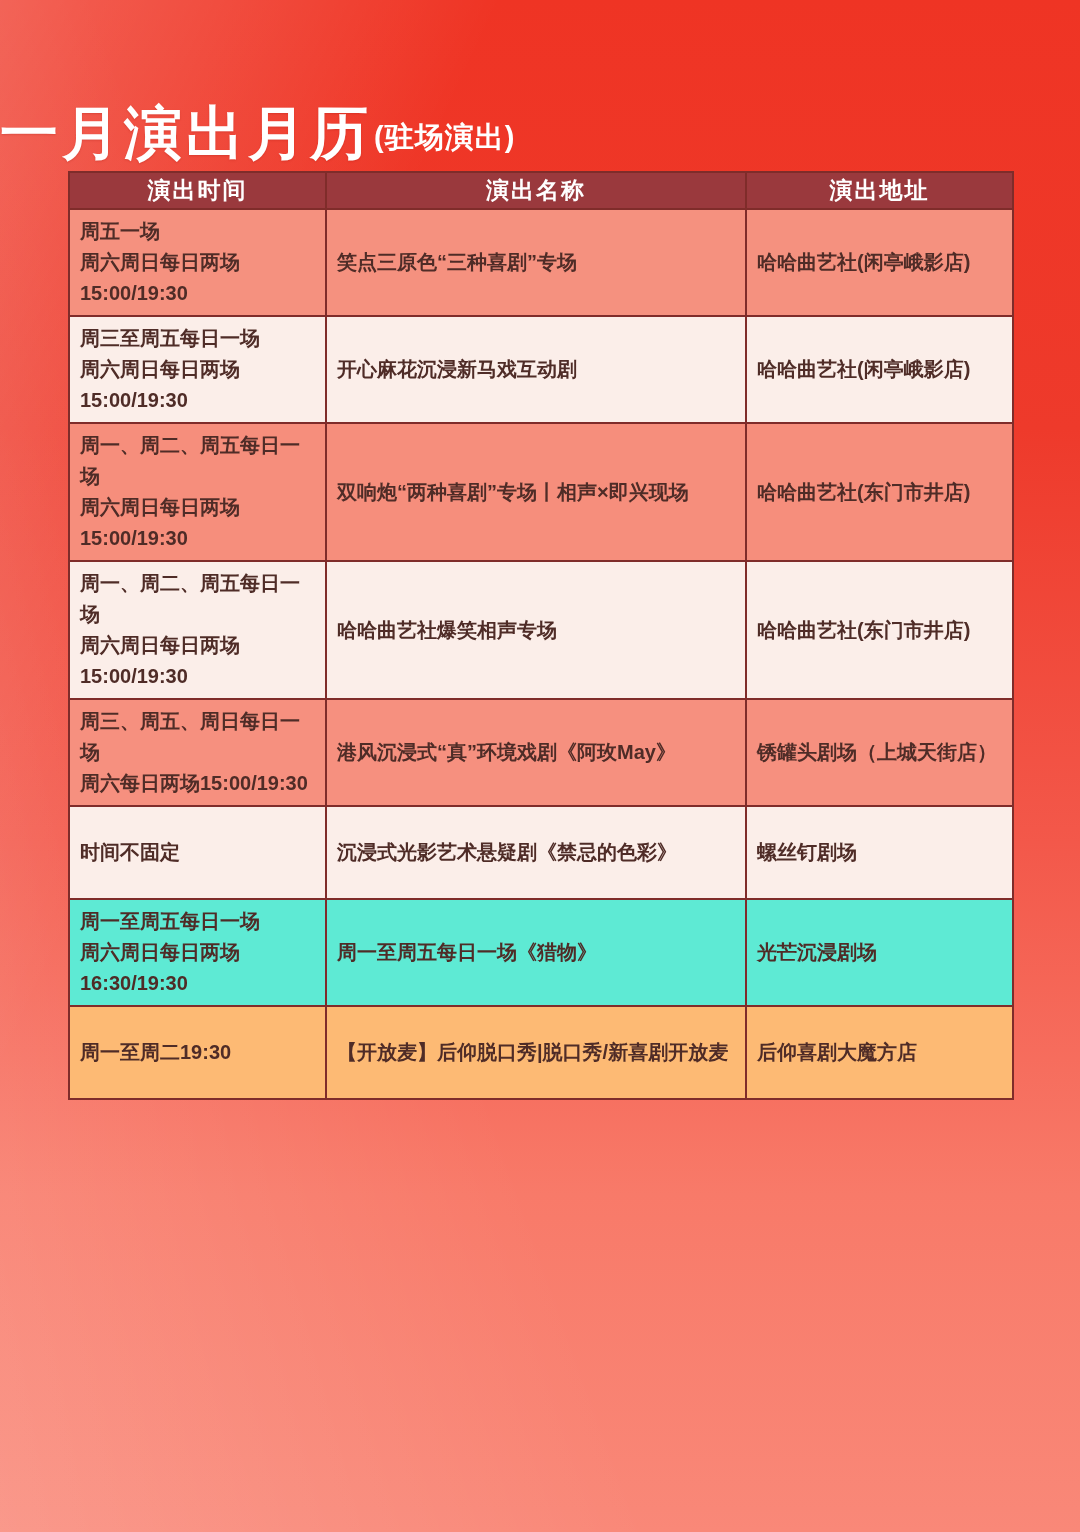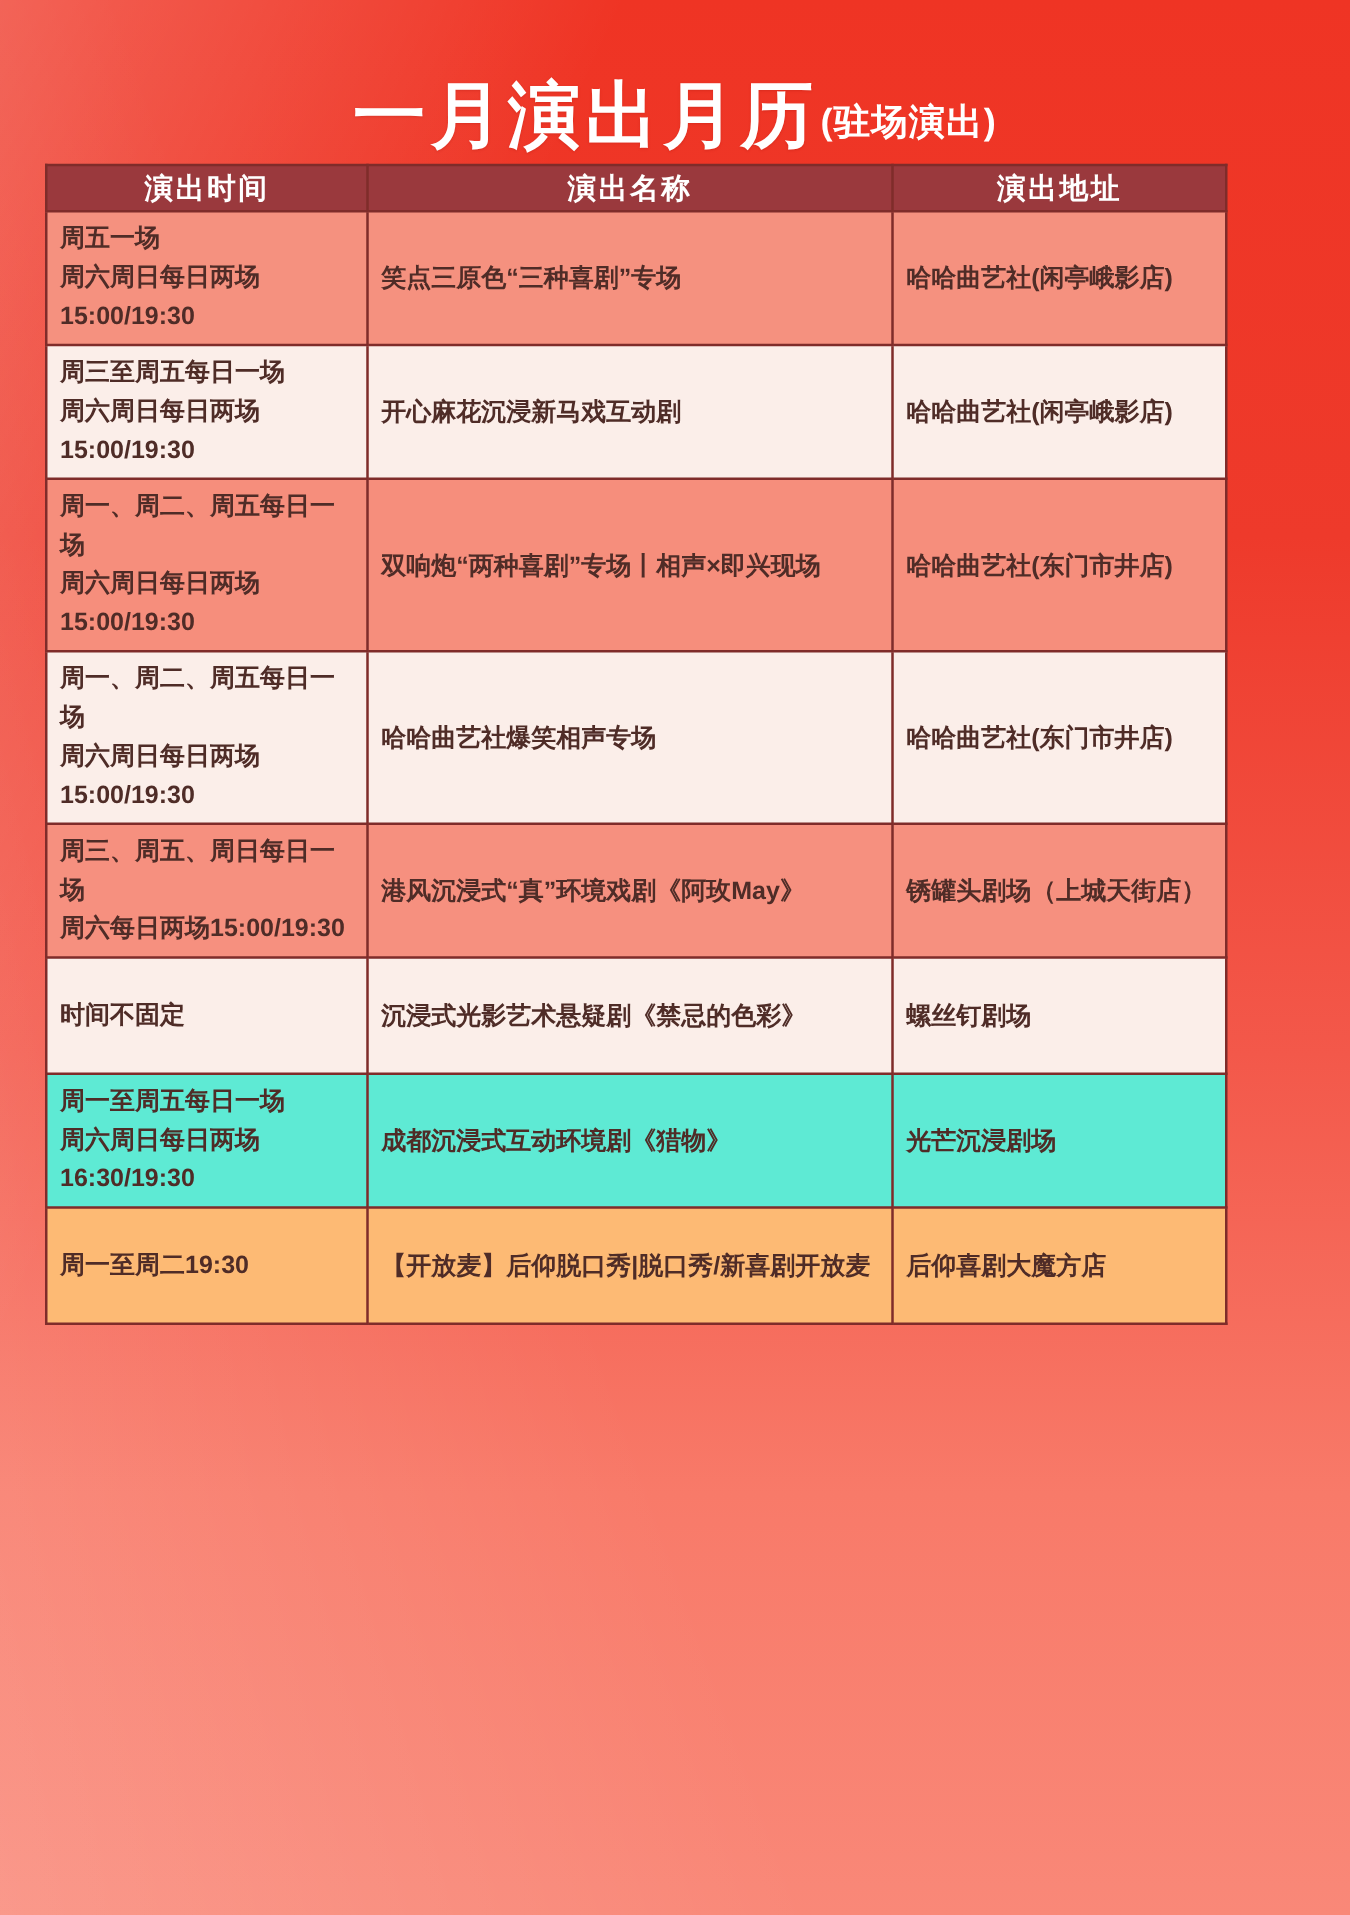--- a/index.html
+++ b/index.html
@@ -7,44 +7,44 @@
     width: 1080px;
     height: 1532px;
     overflow: hidden;
     font-family: "Liberation Sans", sans-serif;
     background:
       linear-gradient(115deg, rgba(255,255,255,0.22) 0%, rgba(255,255,255,0) 28%),
       linear-gradient(70deg, rgba(255,255,255,0.14) 0%, rgba(255,255,255,0) 40%),
       linear-gradient(180deg, #ef3424 0%, #ee3a2b 28%, #f3584a 55%, #f87a69 78%, #f98878 100%);
   }
   .title-wrap {
-    padding-top: 48px;
+    padding-top: 88px;
     display: flex;
-    justify-content: center;
+    justify-content: flex-start;
     align-items: flex-end;
     color: #ffffff;
     height: 74px;
   }
   .title-main {
     font-size: 58px;
     font-weight: bold;
     letter-spacing: 4px;
     line-height: 1;
     text-shadow: 0 1px 2px rgba(160,20,10,0.25);
   }
   .title-sub {
     font-size: 29px;
     font-weight: bold;
     letter-spacing: 1px;
     padding-bottom: 4px;
     margin-left: 2px;
   }
   table.schedule {
     width: 944px;
-    margin: 9px 68px 0 36px;
+    margin: 9px 68px 0 68px;
     border-collapse: collapse;
     table-layout: fixed;
   }
   table.schedule th, table.schedule td {
     border: 2px solid #7f2c2a;
   }
   table.schedule th {
     background: #9a393d;
     color: #ffffff;
     font-size: 23px;
@@ -134,21 +134,21 @@
       <td class="addr">锈罐头剧场（上城天街店）</td>
     </tr>
     <tr>
       <td class="time">时间不固定</td>
       <td class="name">沉浸式光影艺术悬疑剧《禁忌的色彩》</td>
       <td class="addr">螺丝钉剧场</td>
     </tr>
     <tr>
       <td class="time">周一至周五每日一场
 周六周日每日两场16:30/19:30</td>
-      <td class="name">成都沉浸式互动环境剧《猎物》</td>
+      <td class="name">周一至周五每日一场《猎物》</td>
       <td class="addr">光芒沉浸剧场</td>
     </tr>
     <tr>
       <td class="time">周一至周二19:30</td>
       <td class="name">【开放麦】后仰脱口秀|脱口秀/新喜剧开放麦</td>
       <td class="addr">后仰喜剧大魔方店</td>
     </tr>
   </tbody>
 </table>
 

